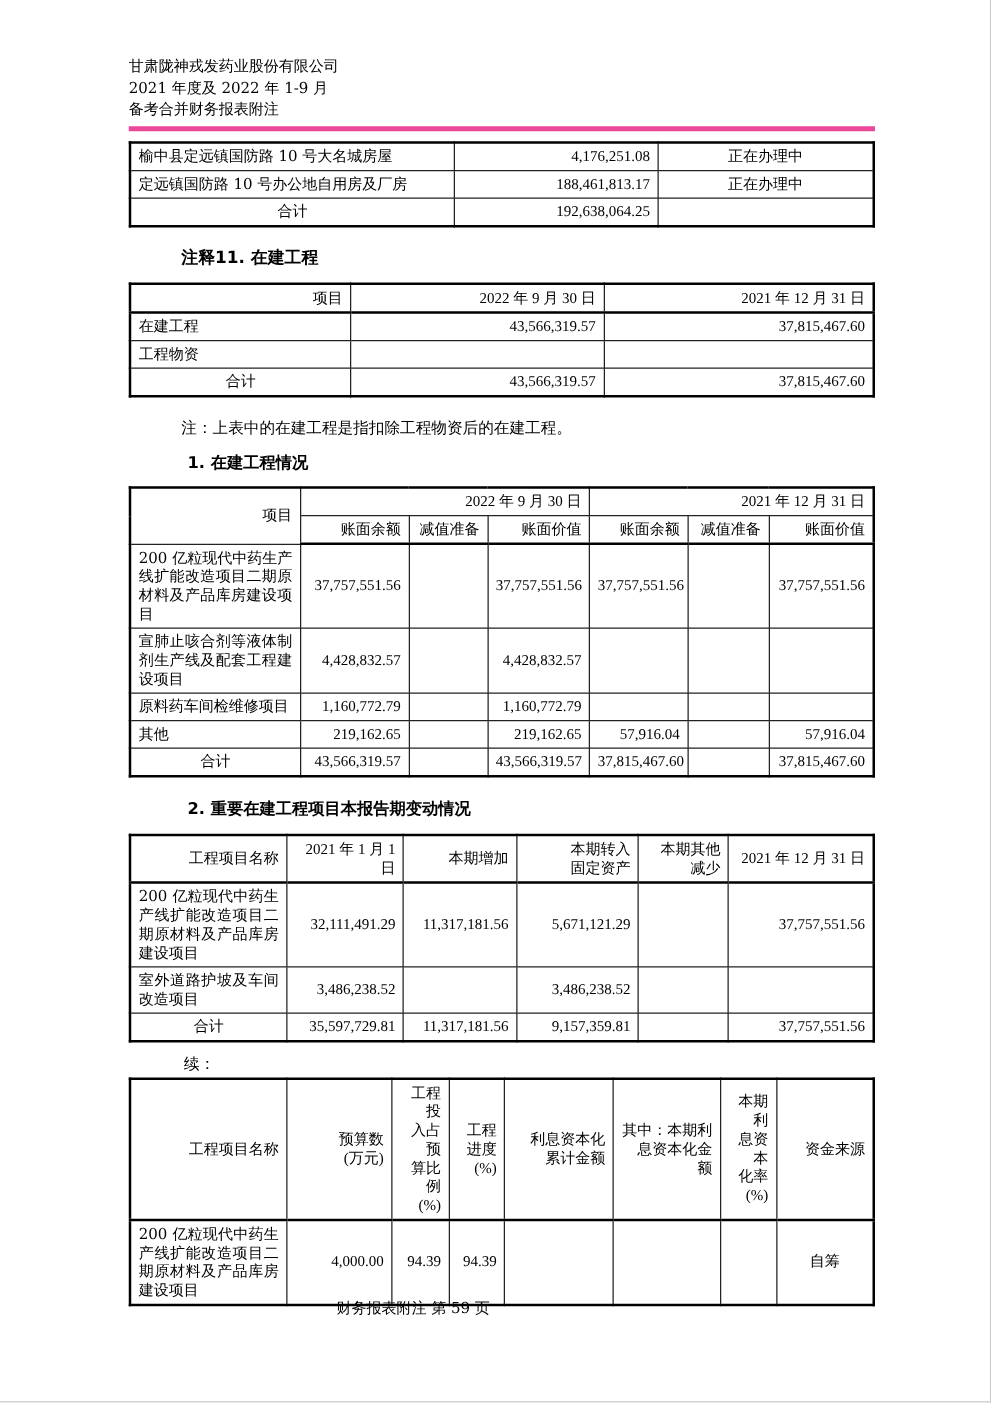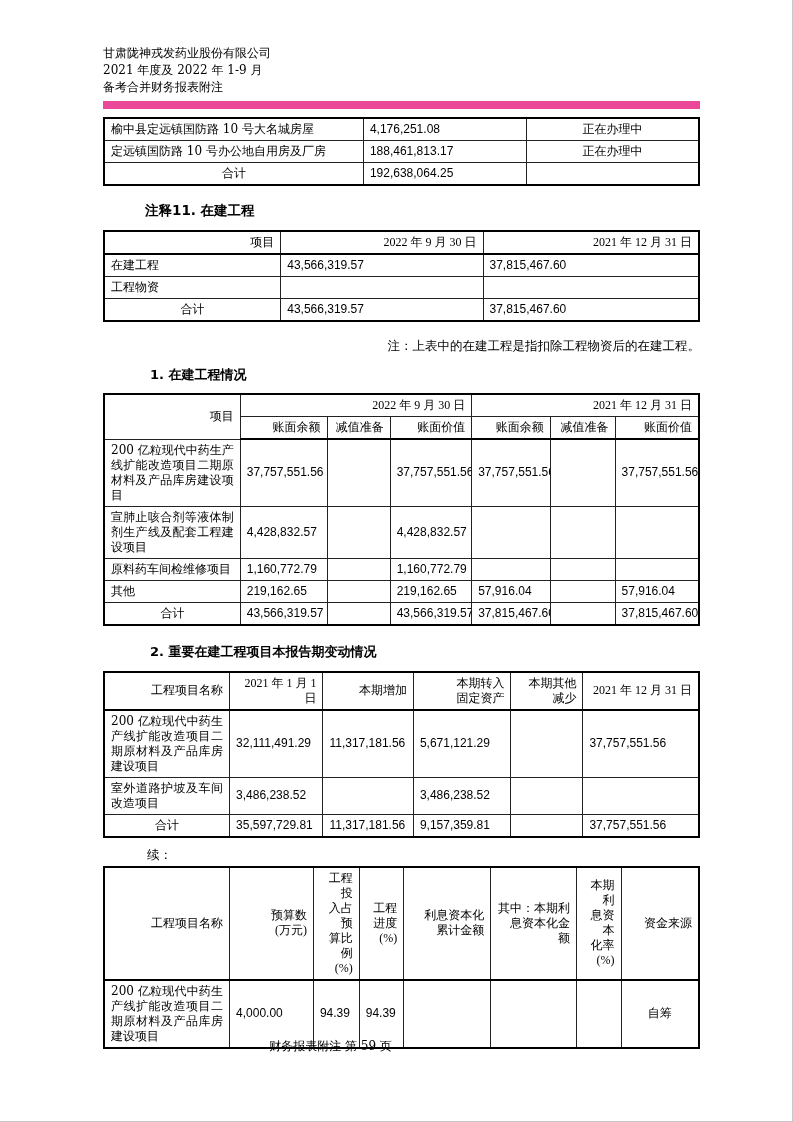--- a/index.html
+++ b/index.html
@@ -8,21 +8,21 @@
     position:relative;
     width:793px; height:1122px;
     font-family:"DejaVu Serif", serif;
     color:#000;
     border-right:1px solid #c8c8c8;
     border-bottom:1px solid #c8c8c8;
     overflow:hidden;
   }
   .doc { position:absolute; left:103px; top:45px; width:597px; }
 
-  .hdr { font-size:12px; line-height:17px; border-bottom:8px solid #ec4899; padding-bottom:5px; }
+  .hdr { font-size:12px; line-height:17px; border-bottom:4px solid #ec4899; padding-bottom:5px; }
   .hdr div { white-space:nowrap; }
 
   table.tbl {
     width:100%;
     border-collapse:collapse;
     table-layout:fixed;
     border:2px solid #000;
   }
   table.tbl th, table.tbl td {
     border:1px solid #222;
@@ -35,33 +35,34 @@
   table.tbl th {
     font-weight:normal;
     text-align:right;
     white-space:pre-line;
     font-family:Liberation Serif, serif;
   }
   table.tbl thead tr:last-child th { border-bottom:2px solid #000; }
   td.lft { text-align:left; text-align:justify; }
   td.ctr { text-align:center;margin-top:16px; }
   td.num {
-    font-family:Liberation Sans, sans-serif;
+    text-align:right;
+    font-family:Liberation Serif, serif;
     font-size:11px;
   }
   td:empty::after { content:"\00a0"; }
 
   .h-bold {
     font-family:"DejaVu Sans", sans-serif;
     font-weight:bold;
     font-size:13.5px;
     line-height:17px;
   }
   .m-note11   { margin:16px 0 11px 42px; }
-  .m-notetext { margin:16px 0 0 42px; font-size:12.5px; line-height:16px;text-align:right; }
+  .m-notetext { margin:16px 0 0 42px; font-size:12.5px; line-height:16px; }
   .m-sec1     { margin:18px 0 0 42px; }
   .m-item1    { margin:12px 0 10px 47px; font-size:13px; }
   .m-item2    { margin:17px 0 11px 47px; font-size:13px; }
   .m-cont     { margin:9px 0 3px 44px; font-size:12.5px; line-height:16px; }
   .tbl + * { }
   .tbl-gap { margin-top:8px; }
 
   .footer {
     position:absolute;
     left:0; top:1038px; width:661px;

